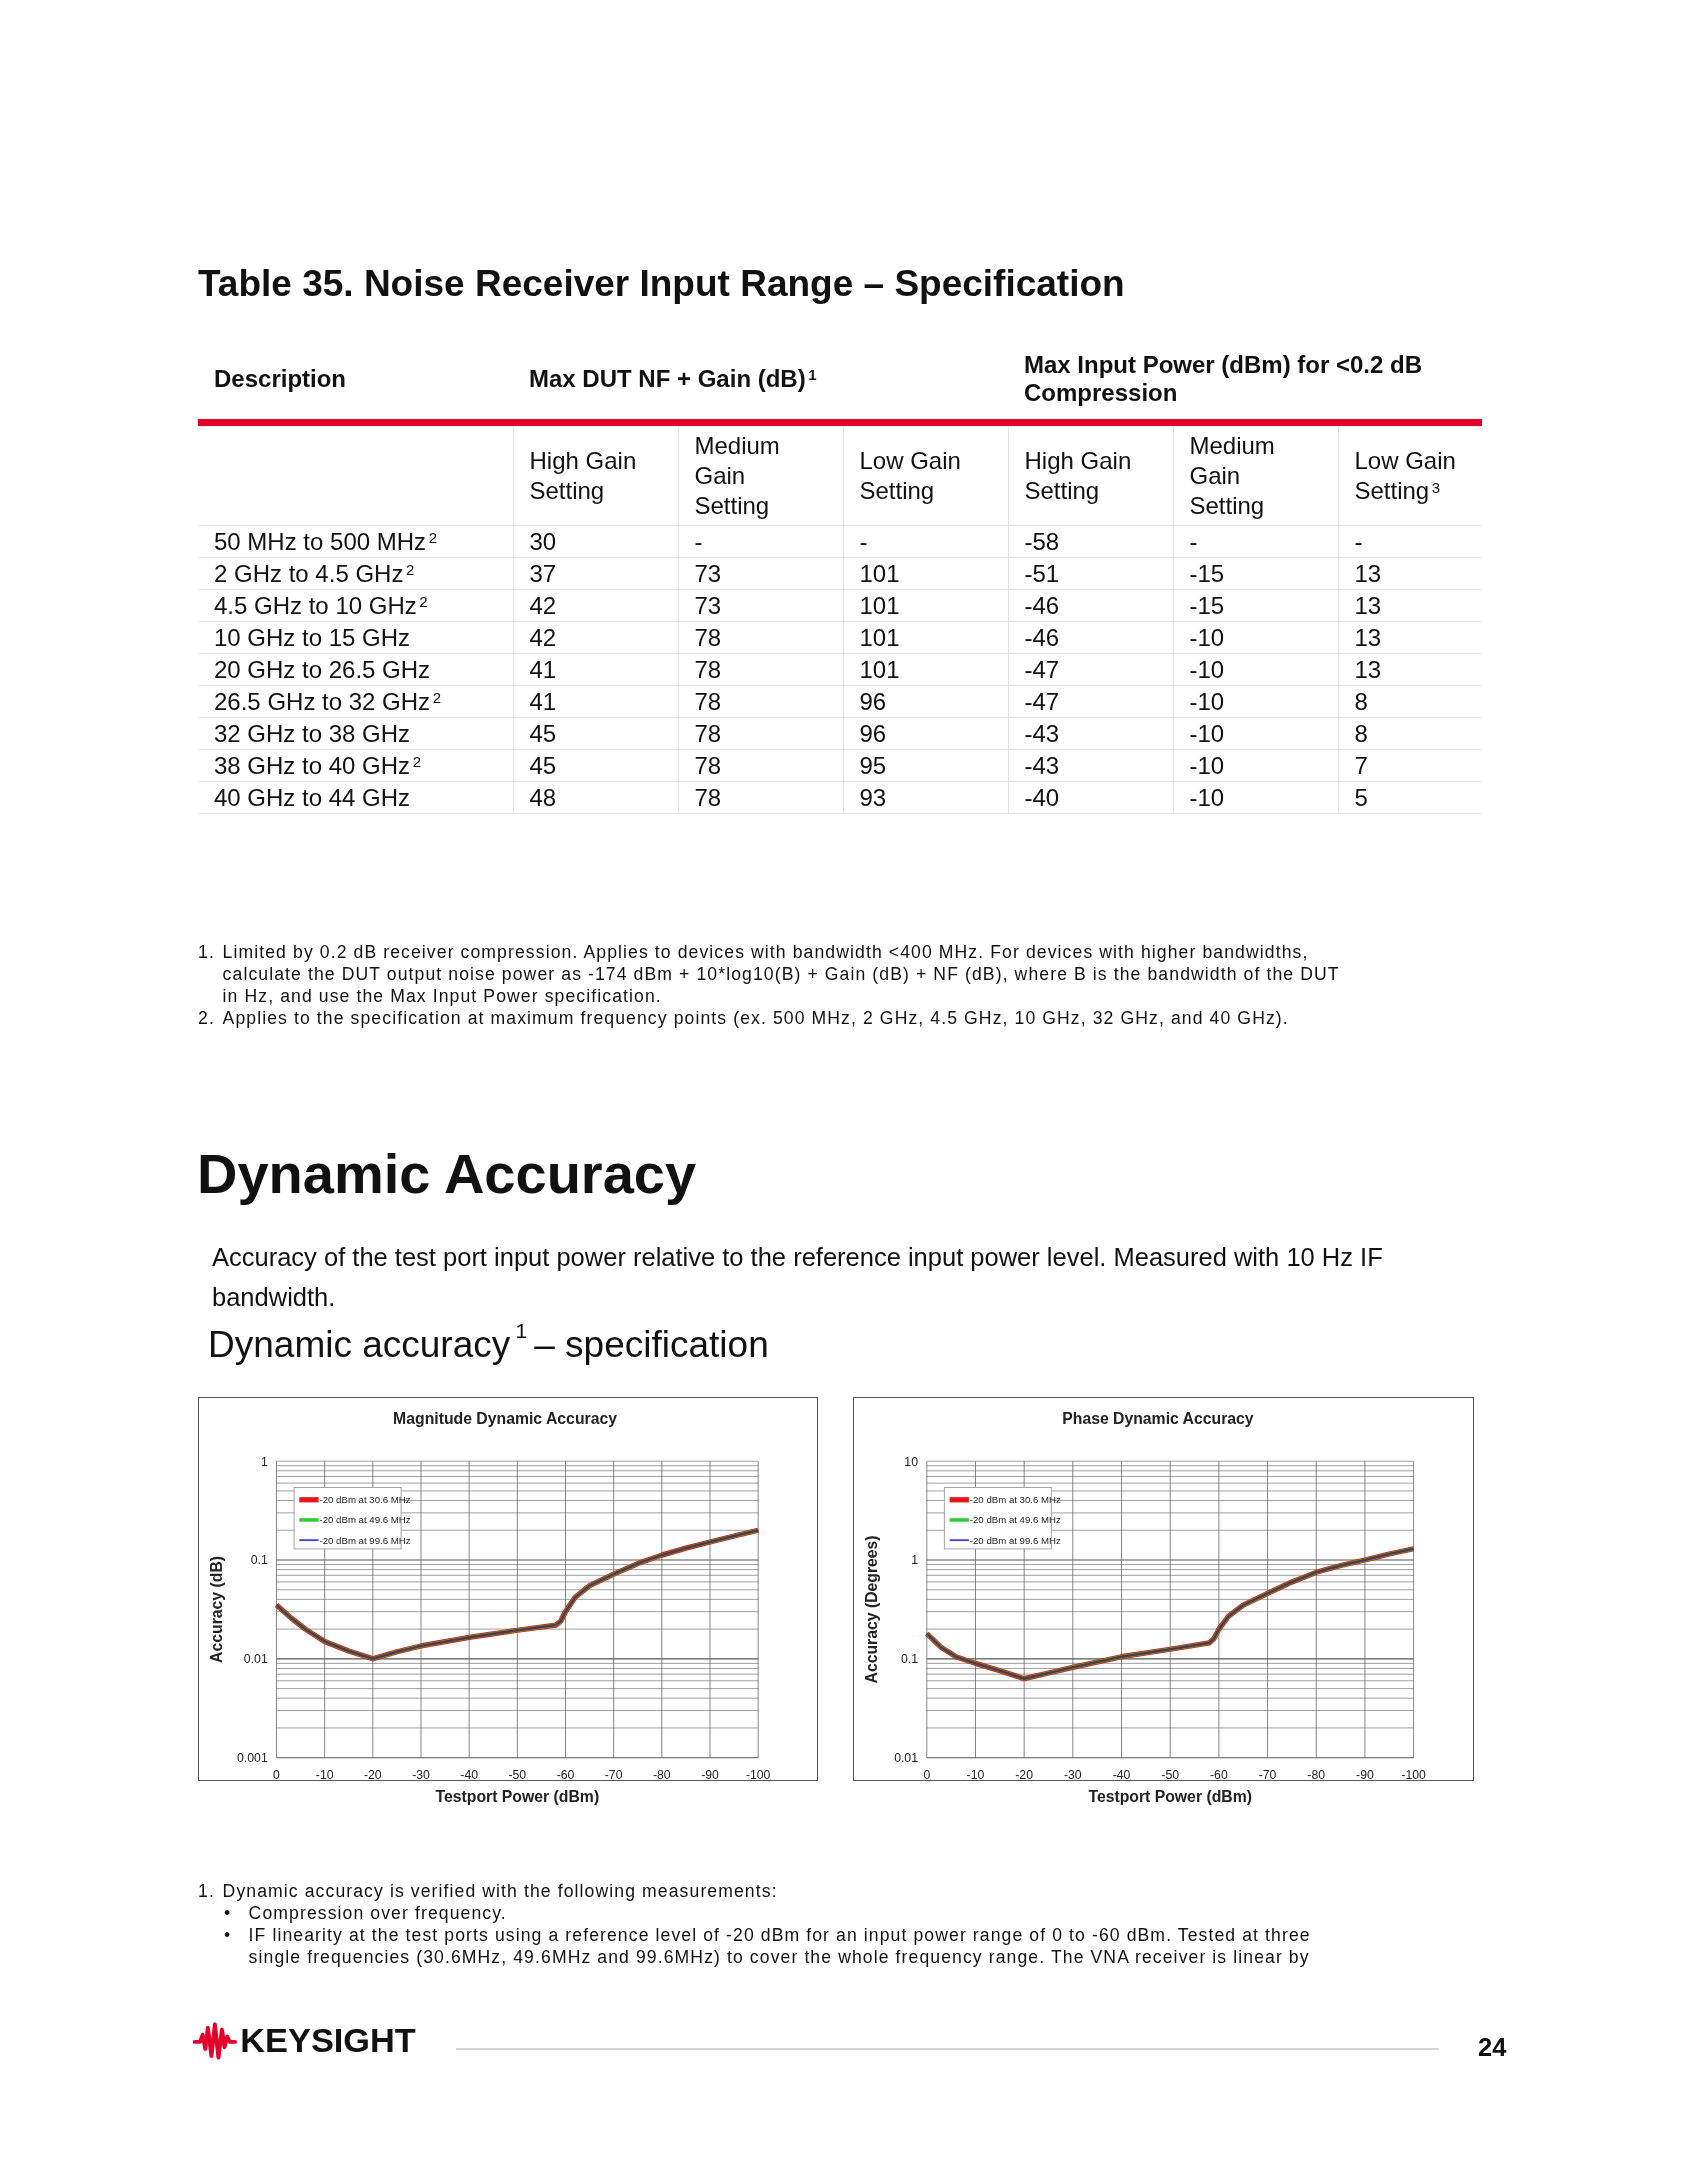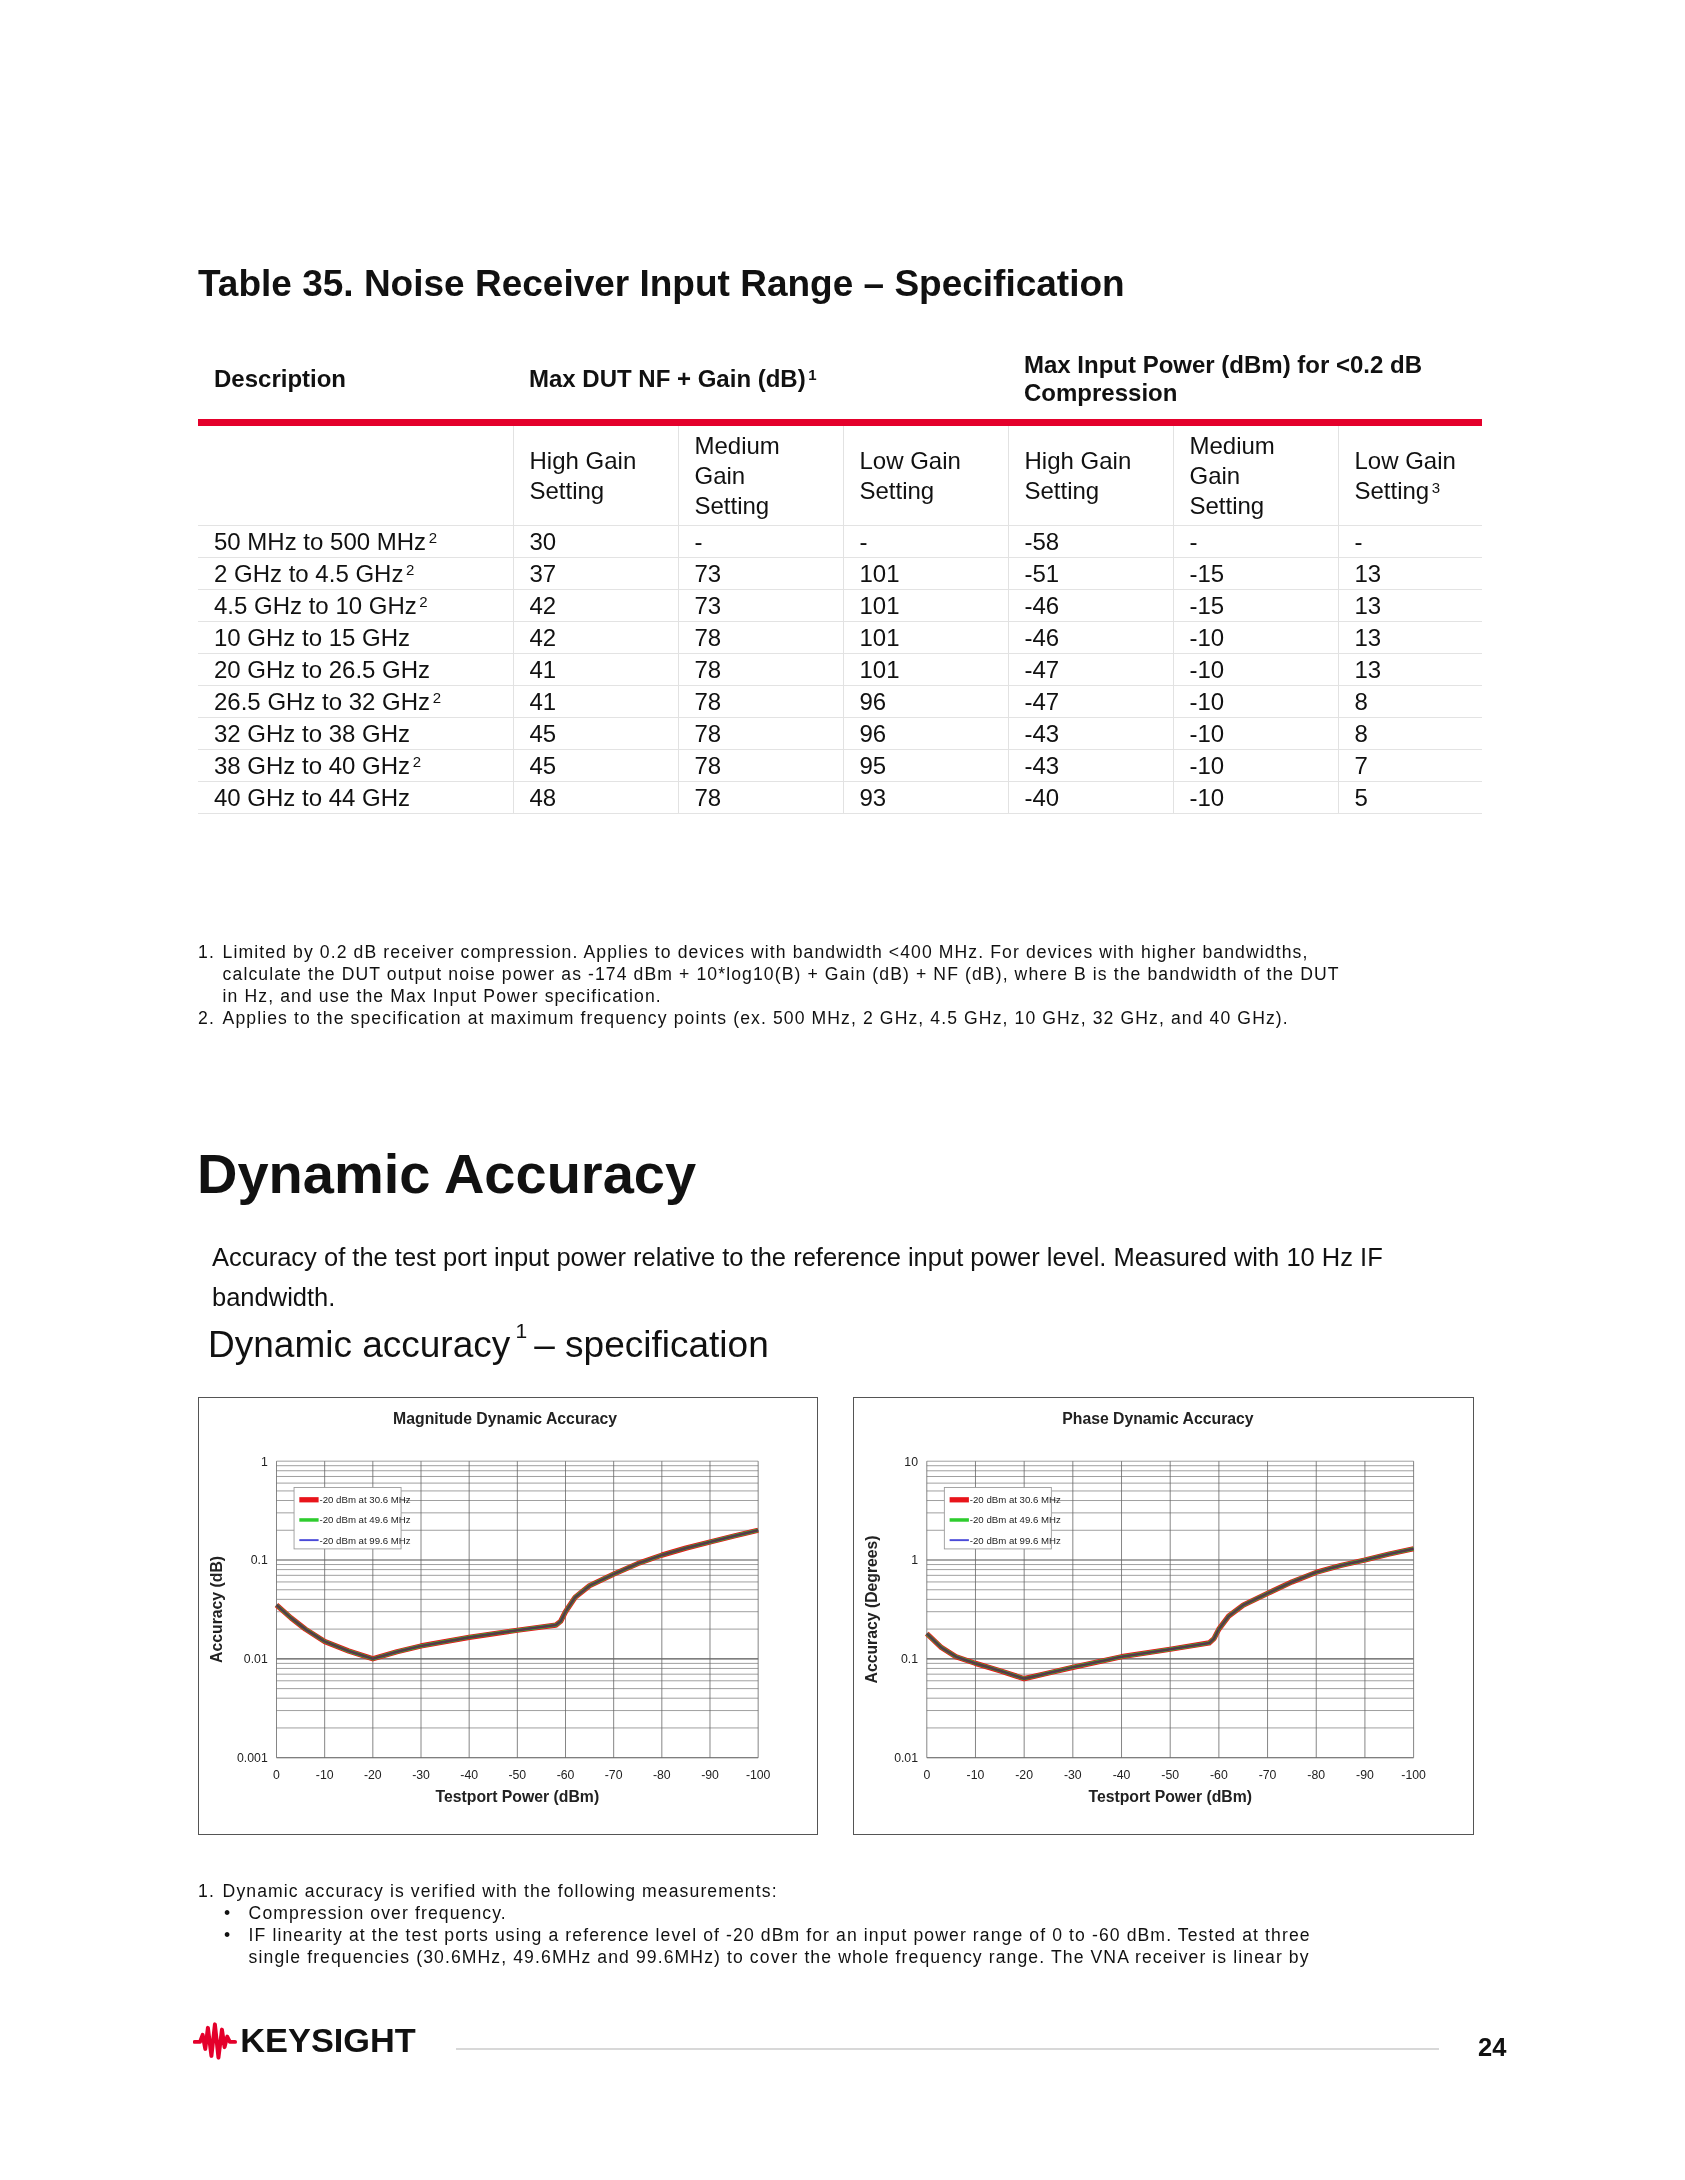--- a/index.html
+++ b/index.html
@@ -13,21 +13,21 @@
   table.spec tr.sub td:first-child { border-left:none; }
   table.spec tr.row td { height:31px; padding:0 16px; line-height:31px; border-top:1.8px solid #e3e3e3; border-left:0.9px solid #e2e2e2; }
   table.spec tr.row td:first-child { border-left:none; }
   table.spec tr.row:last-child td { border-bottom:1.8px solid #e3e3e3; }
   sup { font-size:15px; vertical-align:top; position:relative; top:-3.5px; margin-left:2.6px; }
   .fn { left:198px; font-size:17.6px; letter-spacing:1.1px; line-height:22px; }
   .fn .ind { padding-left:24.6px; display:block; }
   .h1 { left:197px; top:1141px; font-size:56px; font-weight:bold; margin:0; }
   .para { left:198px; top:1223px; font-size:25.5px; line-height:40px; width:1299px; margin:14px; }
   .h2 { left:208px; top:1324px; font-size:37px; font-weight:normal; margin:0; }
-  .chartbox { position:absolute; top:1397px; height:438px; border:1.8px solid #555; background:#fff; box-sizing:border-box; }
+  .chartbox { position:absolute; top:1397px; height:384px; border:1.8px solid #555; background:#fff; box-sizing:border-box; }
   .chartbox svg { position:absolute; left:0; top:0; }
   .footer-logo { left:193px; top:2019px;text-align:right; }
   .footer-line { left:456px; top:2048px; width:983px; height:1.8px; background:#d8d8d8; }
   .pagenum { left:1478px; top:2033px; font-size:25.5px; font-weight:bold; }
   .bullet { display:block; padding-left:24.6px; position:relative; }
   .bullet .dot { position:absolute; left:26px; }
   .bullet .txt { display:block; padding-left:26px; }
 </style>
 </head>
 <body>

